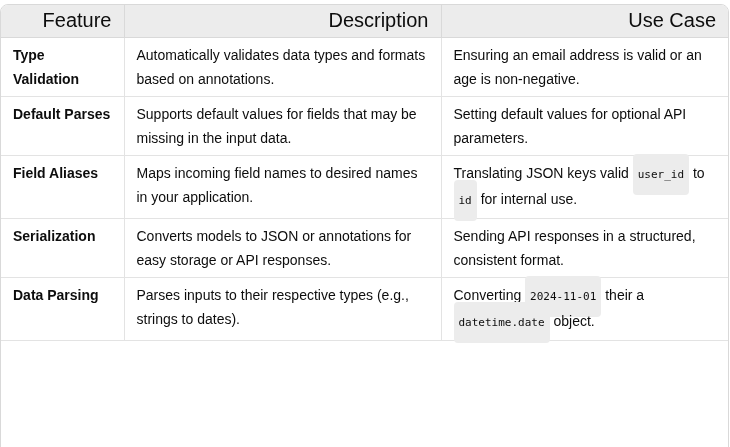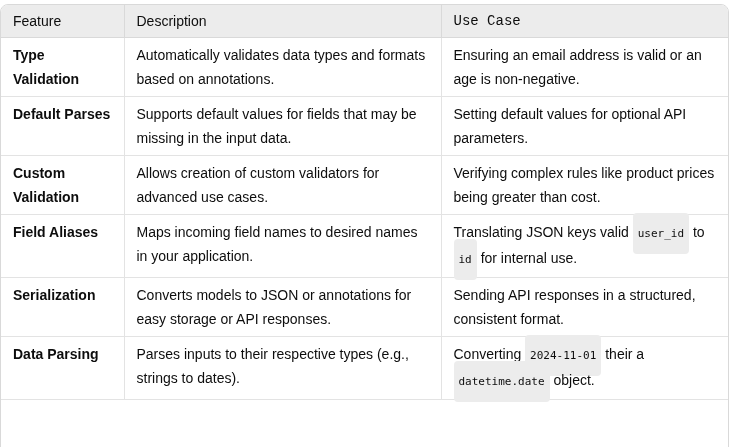--- a/index.html
+++ b/index.html
@@ -4,23 +4,23 @@
 <style>
   html, body { margin: 0; padding: 0; background: #ffffff; }
   body { width: 730px; height: 447px; overflow: hidden; position: relative;
          font-family: "Liberation Sans", "DejaVu Sans", sans-serif; color: #0d0d0d; }
   .table-wrap { position: absolute; left: 0; top: 4px; width: 729px; height: 460px;
                 border: 1px solid #d9d9d9; border-radius: 8px 8px 0 0; overflow: hidden; box-sizing: border-box; }
   table { border-collapse: collapse; width: 100%; table-layout: fixed; }
   col.c1 { width: 123px; }
   col.c2 { width: 317px; }
   col.c3 { width: auto; }
-  th { background: #ececec; text-align: left; font-weight: normal; font-size: 14px;
+  th { background: #ececec; text-align: right; font-weight: normal; font-size: 20px;
        height: 32px; padding: 0 12px; border-bottom: 1px solid #d9d9d9; border-right: 1px solid #d9d9d9; box-sizing: border-box; }
-  th:last-child { border-right: none; font-family: Liberation Mono, monospace; }
+  th:last-child { border-right: none; }
   td { vertical-align: top; font-size: 14px; line-height: 24.5px; padding: 5px 12px 4px 12px;
        border-bottom: 1px solid #e3e3e3; border-right: 1px solid #e3e3e3; height: 59px; box-sizing: border-box; }
   td:last-child { border-right: none; margin-left: 13px; }
   td.feature { font-weight: bold; margin-top: 33px; }
   code { font-family: "DejaVu Sans Mono", "Liberation Mono", monospace; font-size: 11px;
          background: #ececec; border-radius: 4px; padding: 14px 5px; color: #0d0d0d; }
 </style>
 </head>
 <body>
 
@@ -43,25 +43,20 @@
         <td class="feature">Type Validation</td>
         <td>Automatically validates data types and formats based on annotations.</td>
         <td><span>Ensuring an email address is valid or an age is non-negative.</span></td>
       </tr>
       <tr>
         <td class="feature">Default Parses</td>
         <td>Supports default values for fields that may be missing in the input data.</td>
         <td><span>Setting default values for optional API parameters.</span></td>
       </tr>
       <tr>
-        <td class="feature">Custom Validation</td>
-        <td>Allows creation of custom validators for advanced use cases.</td>
-        <td><span>Verifying complex rules like product prices being greater than cost.</span></td>
-      </tr>
-      <tr>
         <td class="feature">Field Aliases</td>
         <td>Maps incoming field names to desired names in your application.</td>
         <td><span>Translating JSON keys valid </span><code>user_id</code><span> to </span><code>id</code><span> for internal use.</span></td>
       </tr>
       <tr>
         <td class="feature">Serialization</td>
         <td>Converts models to JSON or annotations for easy storage or API responses.</td>
         <td><span>Sending API responses in a structured, consistent format.</span></td>
       </tr>
       <tr>

